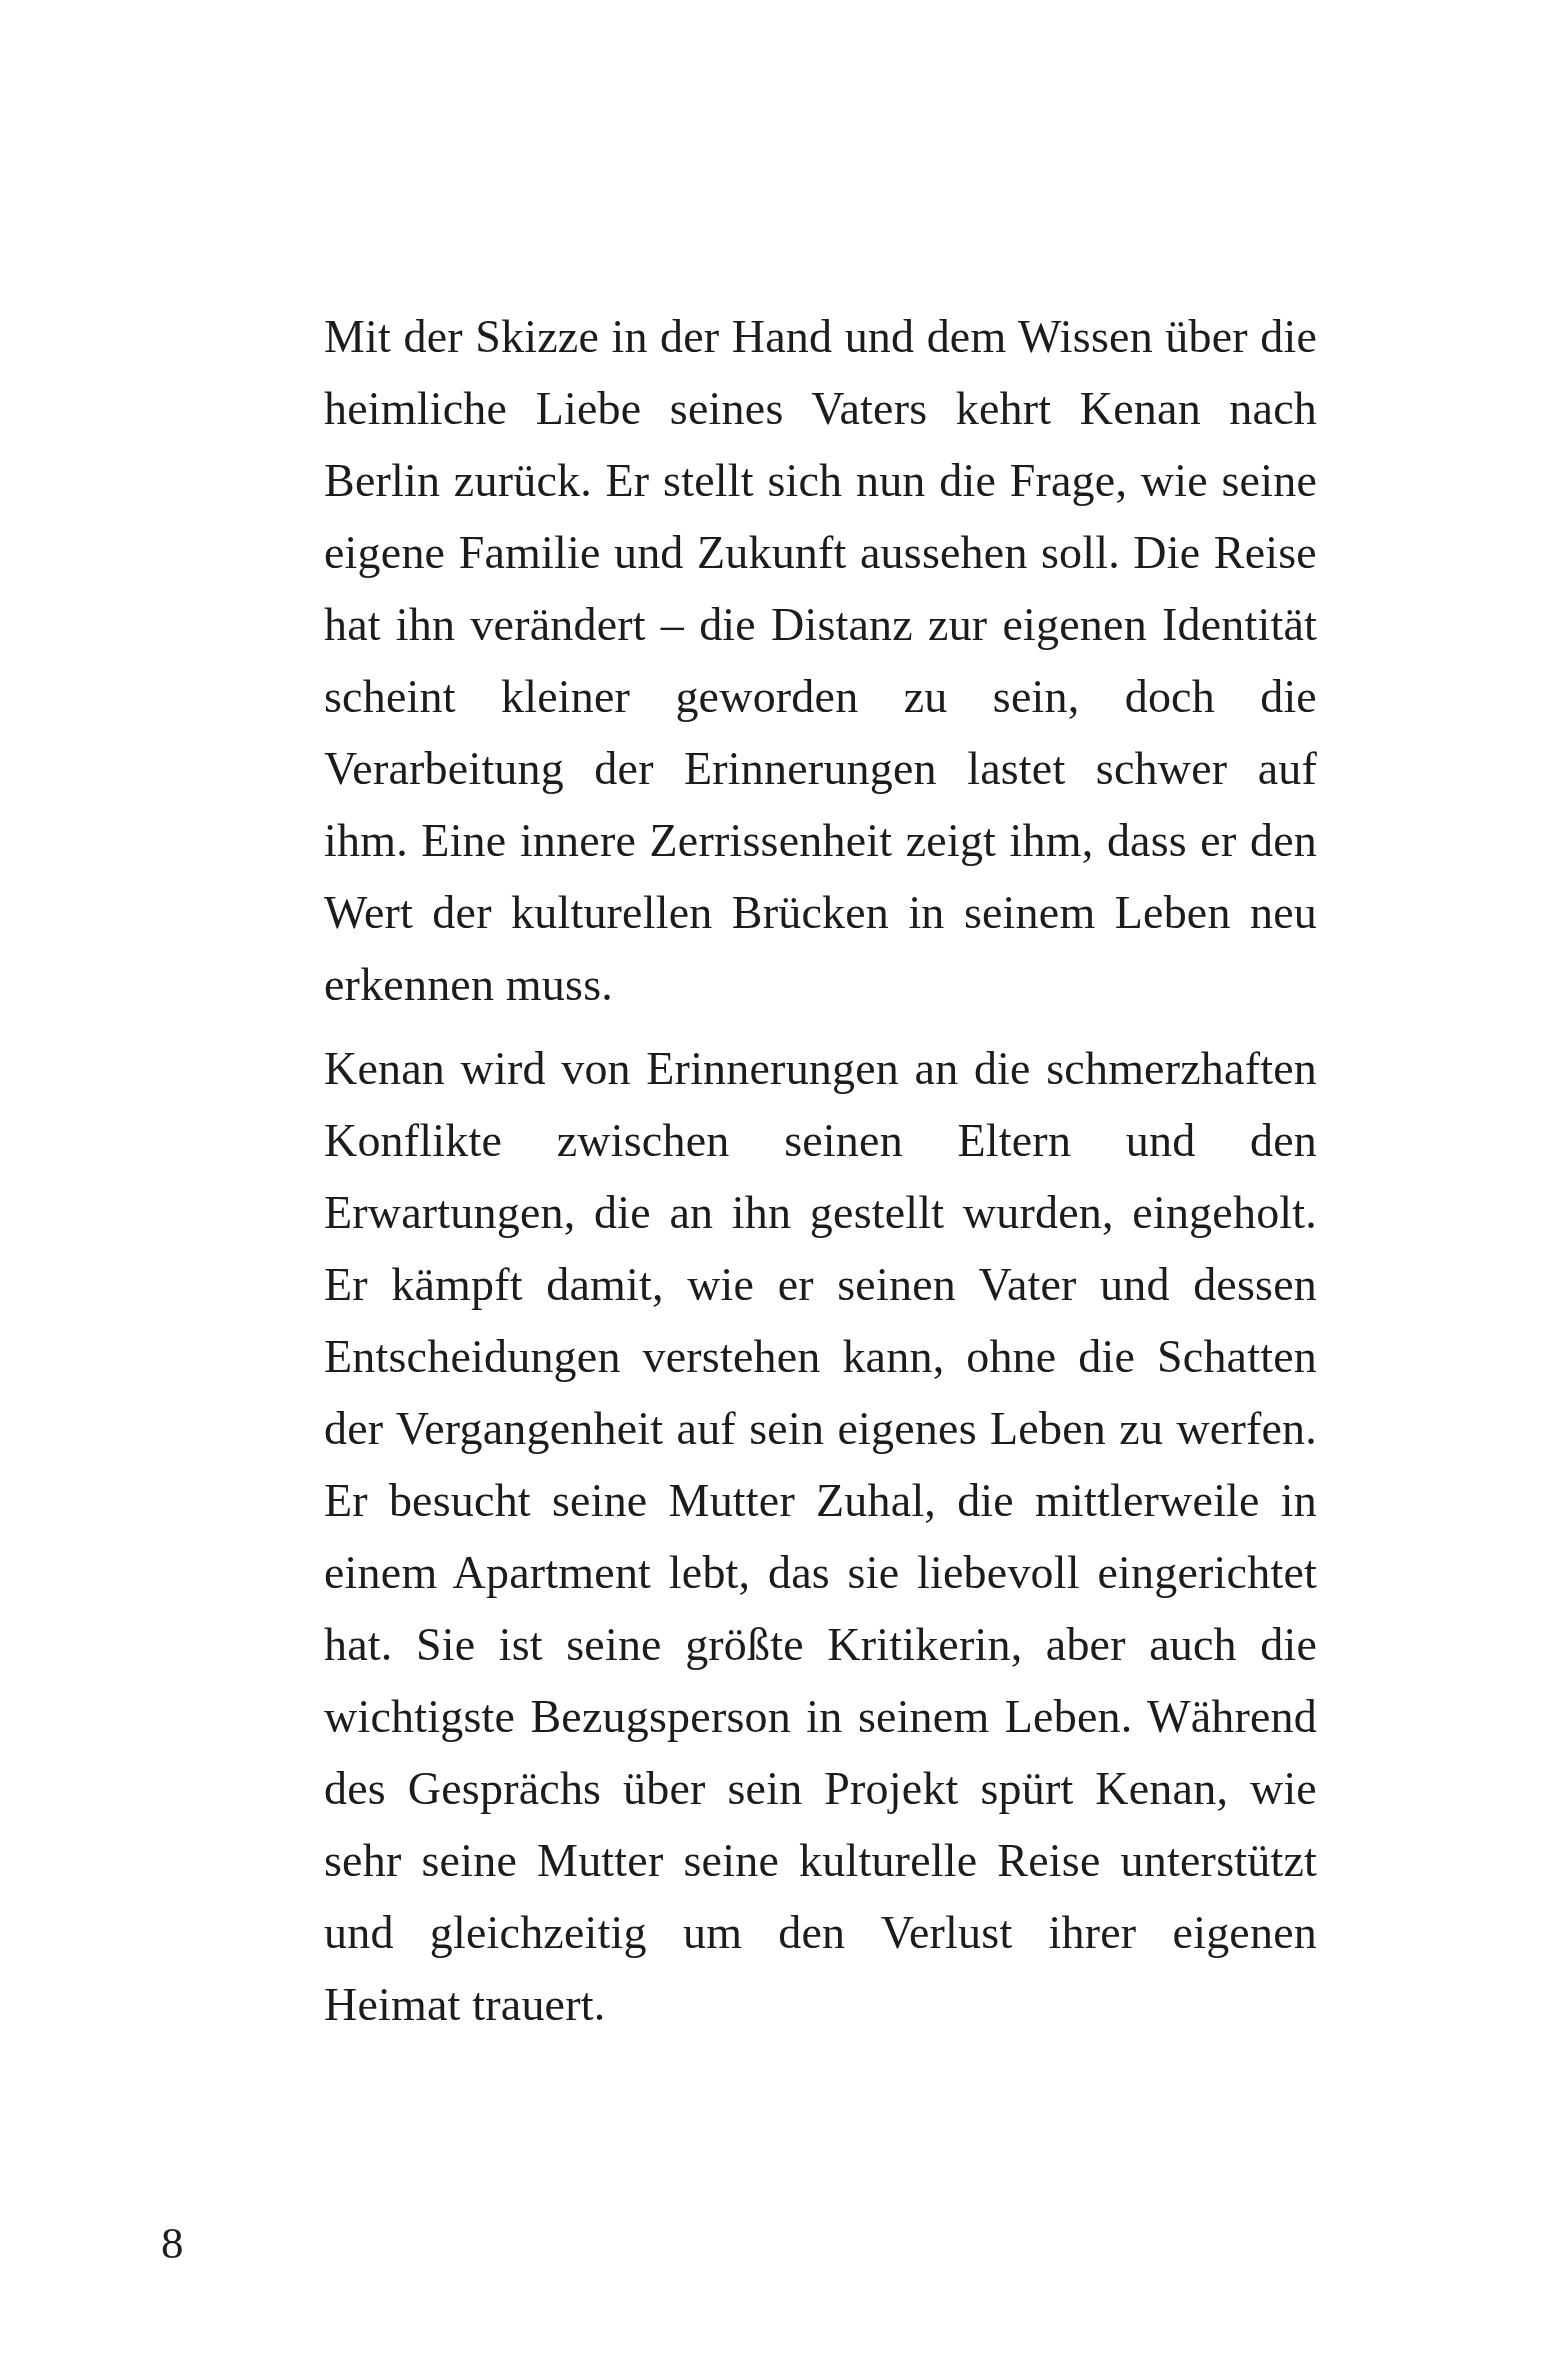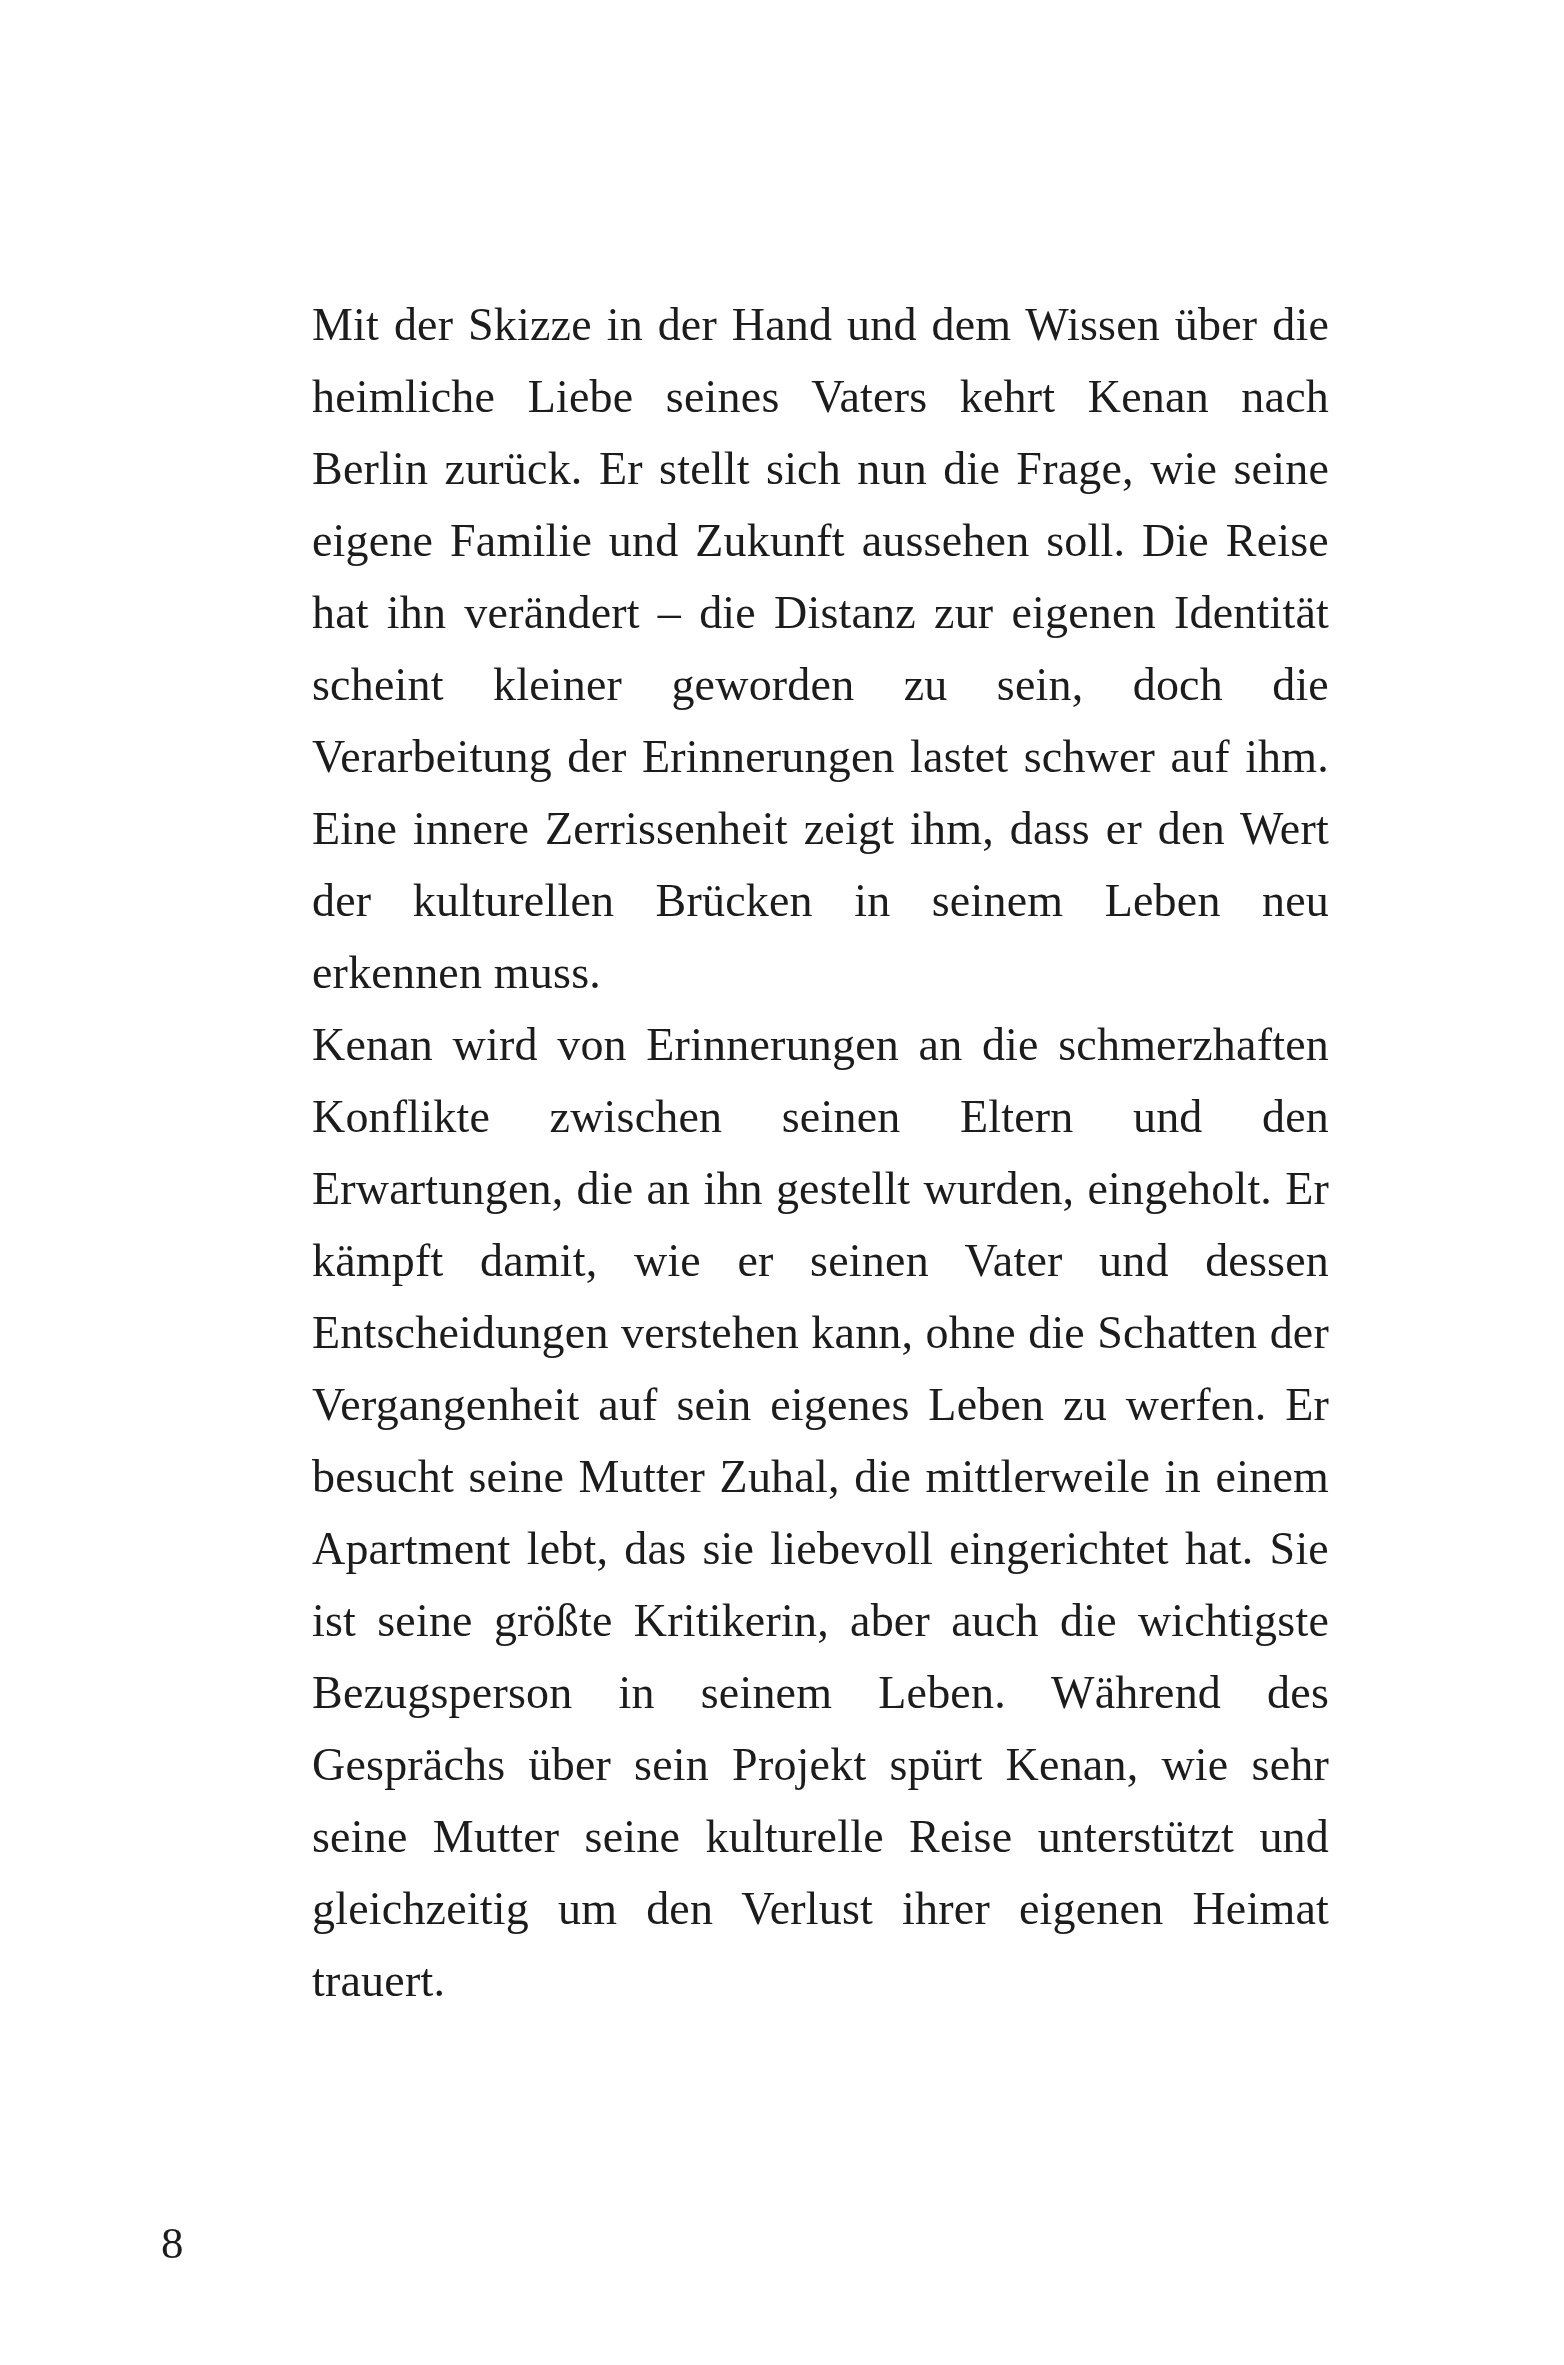--- a/index.html
+++ b/index.html
@@ -20,21 +20,21 @@
     position: absolute;
     left: 312px;
     top: 289px;
     width: 1017px;
     font-size: 46px;
     line-height: 72px;
     text-align: justify;
     letter-spacing: 0.2px;
   }
   .text-block p {
-    margin: 0;
+    margin: 12px;
     padding: 0;
     text-align: justify;
   }
   .page-number {
     position: absolute;
     left: 161px;
     top: 2221px;
     font-size: 45px;
     line-height: 1;
     color: #1c1c1c;

